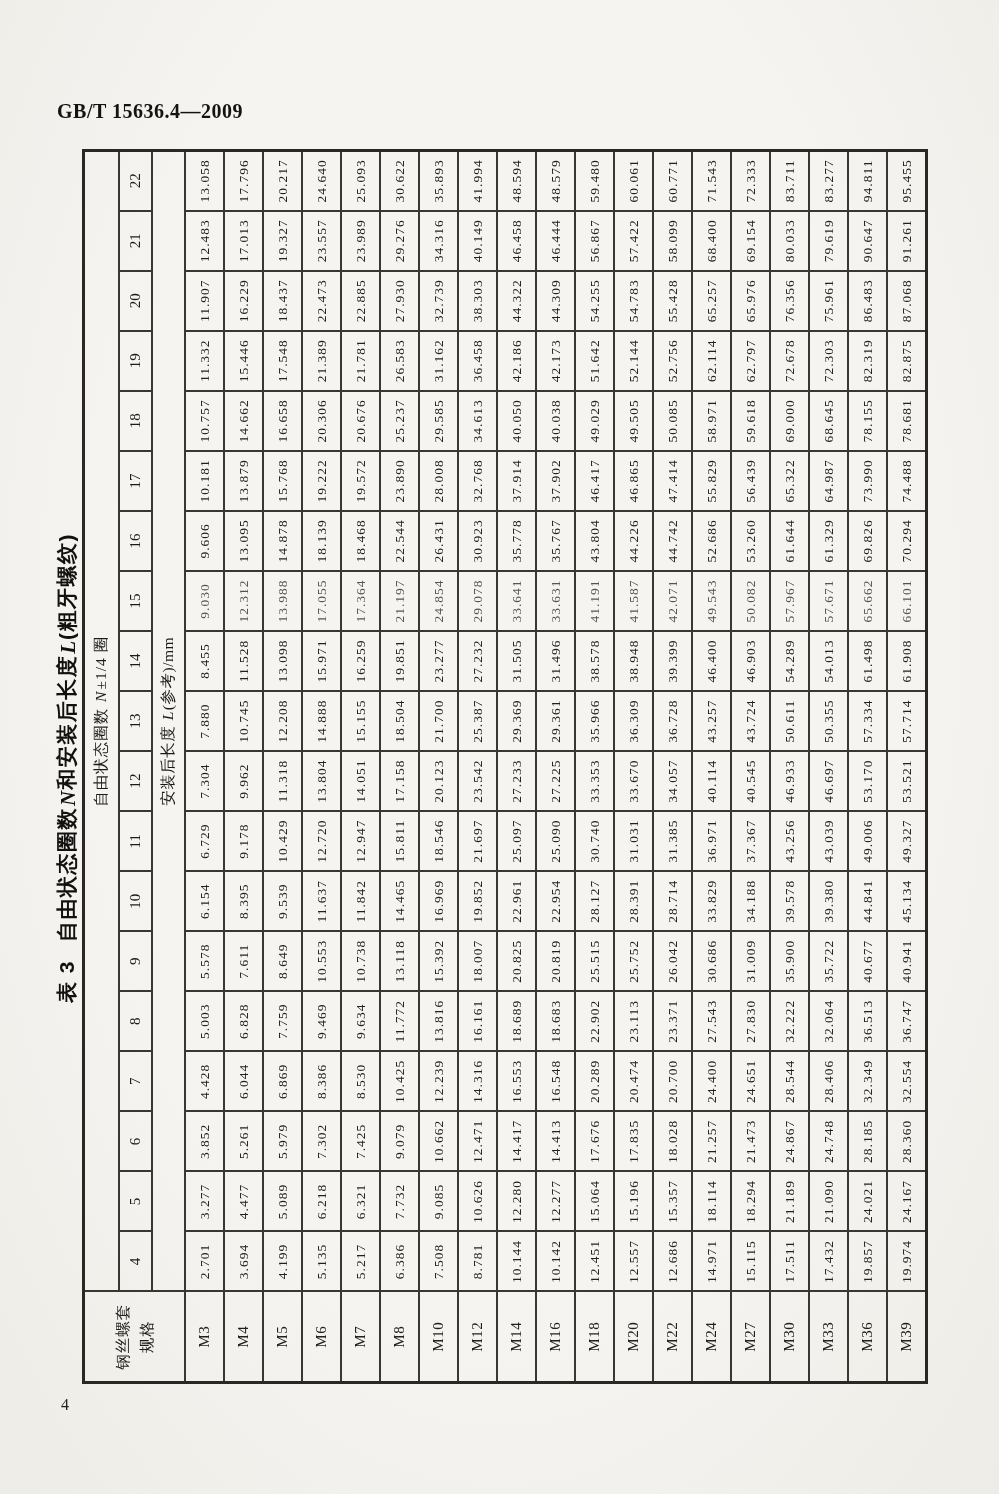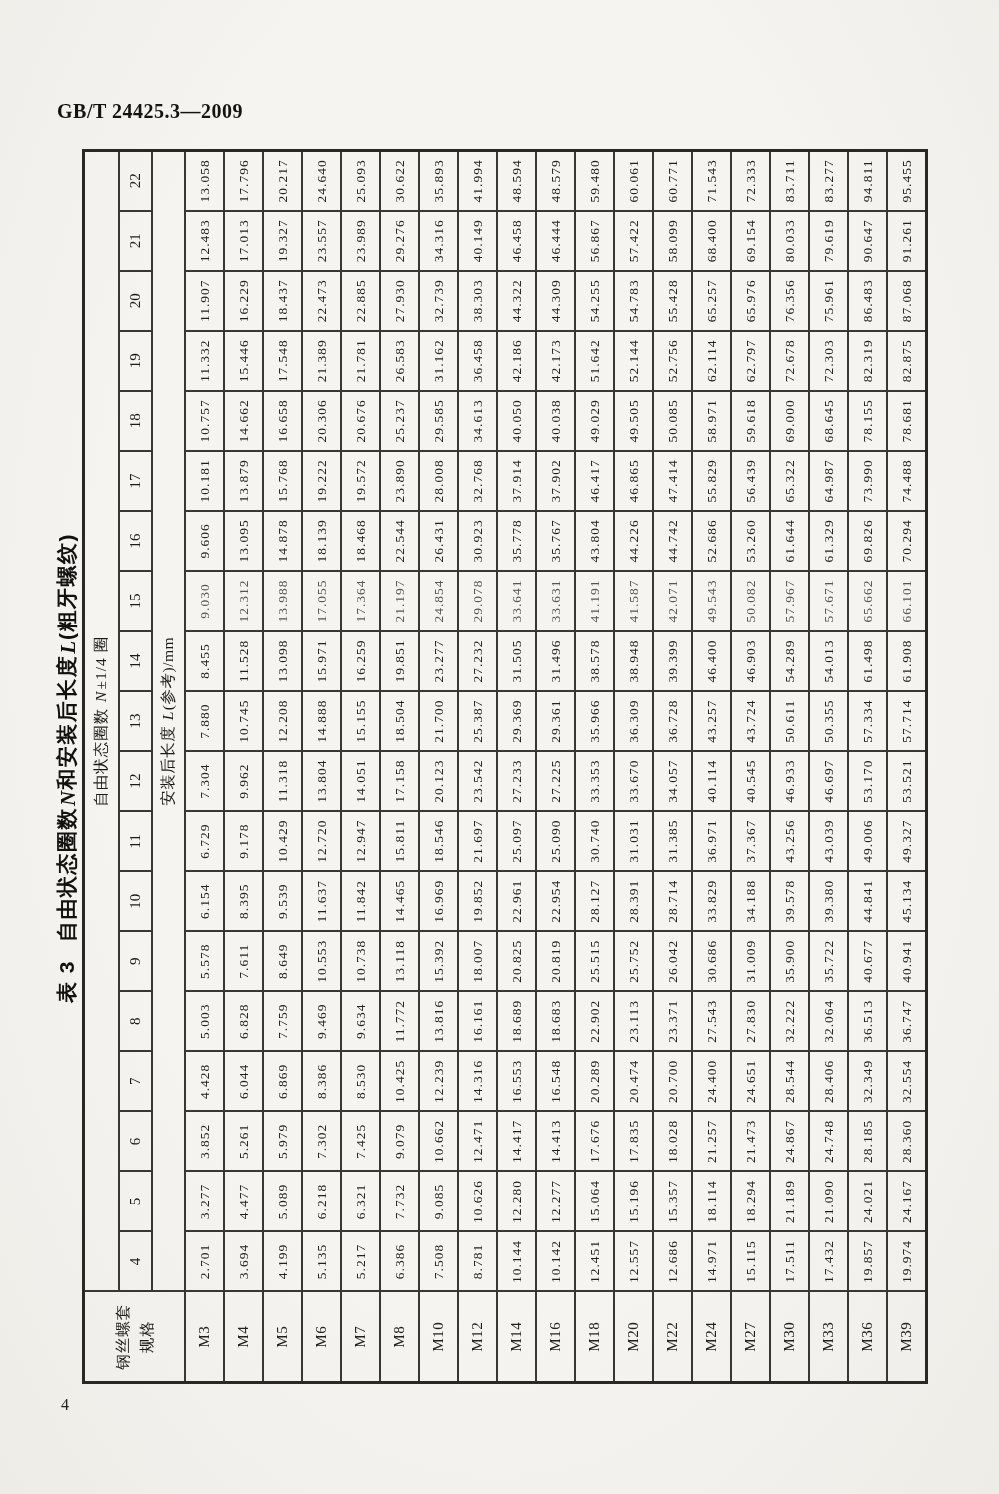--- a/index.html
+++ b/index.html
@@ -86,21 +86,21 @@
     border-left:2px dashed #8d8a83;
     border-right:2px dashed #8d8a83;
   }
   th.n-faint{border-left:2px dashed #8d8a83;border-right:2px dashed #8d8a83;}
 </style>
 </head>
 <body>
 
 <div class="page">
 
-  <div class="std-header">GB/T 24425.3—2009</div>
+  <div class="std-header">GB/T 15636.4—2009</div>
 
   <div class="rotated">
 
     <div class="tbl-title">
       <span>表 3</span>
         <span class="gap"></span>
         <span>自由状态圈数 </span>
         <span class="var-italic">N</span>
         <span> 和安装后长度 </span>
         <span class="var-italic">L</span>

